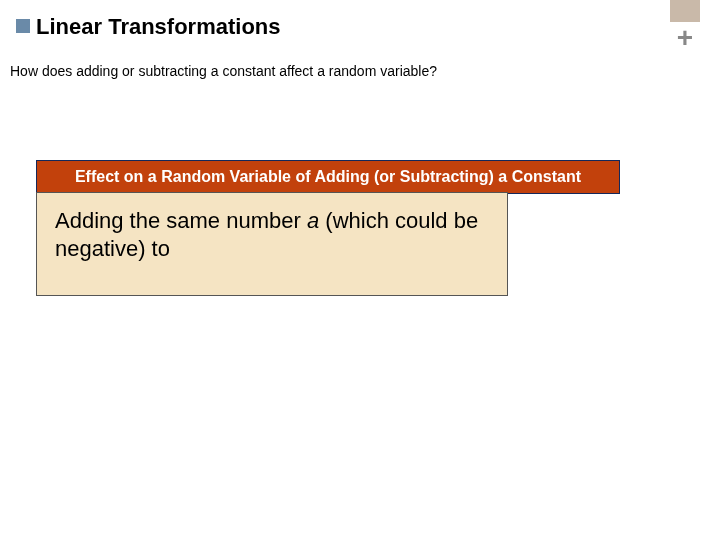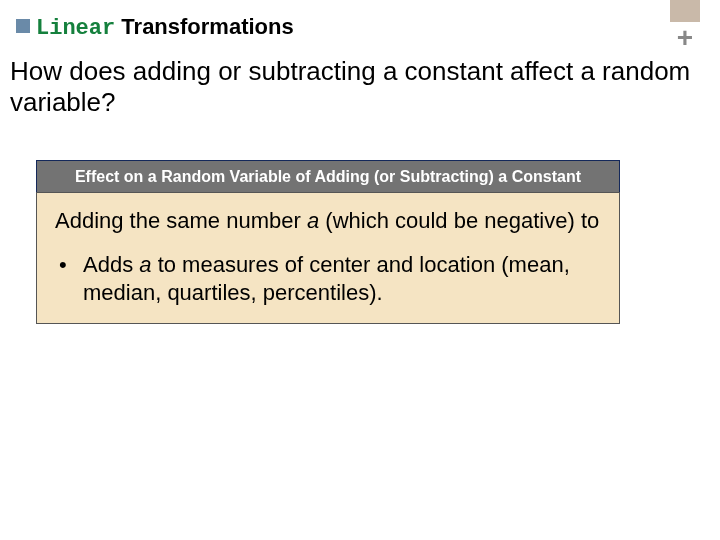--- a/index.html
+++ b/index.html
@@ -4,24 +4,24 @@
 <style>
   * { box-sizing: border-box; margin: 0; padding: 0; }
   html, body { width: 720px; height: 540px; font-family: Arial, Helvetica, sans-serif; background: #fff; overflow: hidden; }
   .slide { position: relative; width: 720px; height: 540px; background: #fff; }
   .corner-accent { position: absolute; top: 0; right: 20px; display: flex; flex-direction: column; align-items: center; }
   .accent-box { width: 30px; height: 22px; background: #c9b9a9; }
   .plus { font-size: 28px; font-weight: bold; color: #888; line-height: 1; margin-top: 2px; }
   .sidebar-text { position: absolute; top: 52px; right: 7px; width: 540px; transform: rotate(90deg); transform-origin: right top; font-size: 22px; color: #1a2a50; letter-spacing: 0.3px; }
   .title-row { position: absolute; top: 14px; left: 16px; font-size: 22px; font-weight: bold; color: #000; }
   .bullet-sq { display: inline-block; width: 14px; height: 14px; background: #6a8aa8; margin-right: 6px; vertical-align: 1px; }
-  .linear-word { color: #15803d; font-family: Liberation Mono, monospace; }
-  .question { position: absolute; top: 56px; left: 10px; font-size: 26px; color: #000; }
-  .box-header { position: absolute; top: 160px; left: 36px; width: 584px; background: #737373; color: #fff; font-size: 16px; font-weight: bold; padding: 7px 10px; text-align: center; border: 1px solid #14285a; }
-  .content-box { position: absolute; top: 192px; left: 36px; width: 584px; background: #f5e4c3; border: 1px solid #555; padding: 14px 16px 16px 16px; }
+  .linear-word { color: #000000; }
+  .question { position: absolute; top: 63px; left: 10px; font-size: 14px; color: #000; }
+  .box-header { position: absolute; top: 160px; left: 36px; width: 584px; background: #c2410c; color: #fff; font-size: 16px; font-weight: bold; padding: 7px 10px; text-align: center; border: 1px solid #14285a; }
+  .content-box { position: absolute; top: 192px; left: 36px; width: 472px; background: #f5e4c3; border: 1px solid #555; padding: 14px 16px 16px 16px; }
   .lead { font-size: 22px; color: #000; line-height: 1.28; padding-left: 2px; }
   .lead .indent { display: block; margin-left: 28px; }
   .ital { font-style: italic; }
   .bul { list-style: none; margin-top: 16px; }
   .bul li { font-size: 22px; color: #000; line-height: 1.28; margin-bottom: 14px; position: relative; padding-left: 30px; }
   .bul li::before { content: "•"; position: absolute; left: 6px; top: 0; font-size: 22px; }
   .bul li:last-child { margin-bottom: 0; }
 </style>
 </head>
 <body>
@@ -42,19 +42,16 @@
 
   <div class="question">How does adding or subtracting a constant affect a random variable?</div>
 
   <div class="box-header">Effect on a Random Variable of Adding (or Subtracting) a Constant</div>
 
   <div class="content-box">
     <div class="lead">
       <span>Adding the same number </span><span class="ital">a</span><span> (which could be negative) to</span>
     </div>
     <ul class="bul">
-      <li>
-        <span>Adds </span><span class="ital">a</span><span> to measures of center and location (mean, median, quartiles, percentiles).</span>
-      </li>
     </ul>
   </div>
 
 </div>
 
 </body></html>

